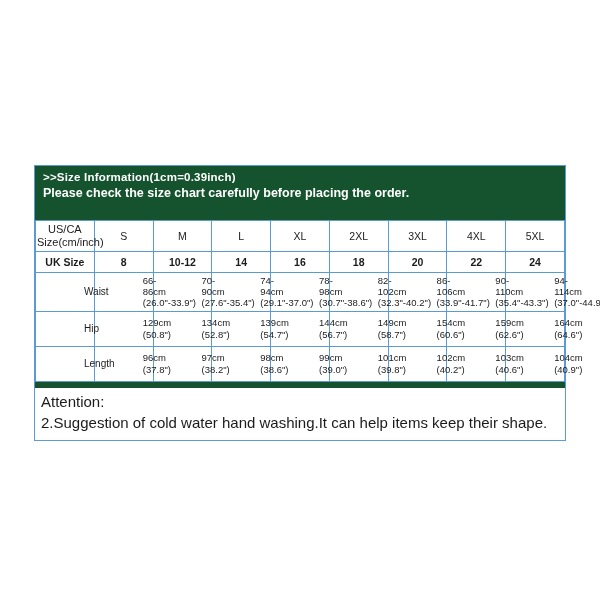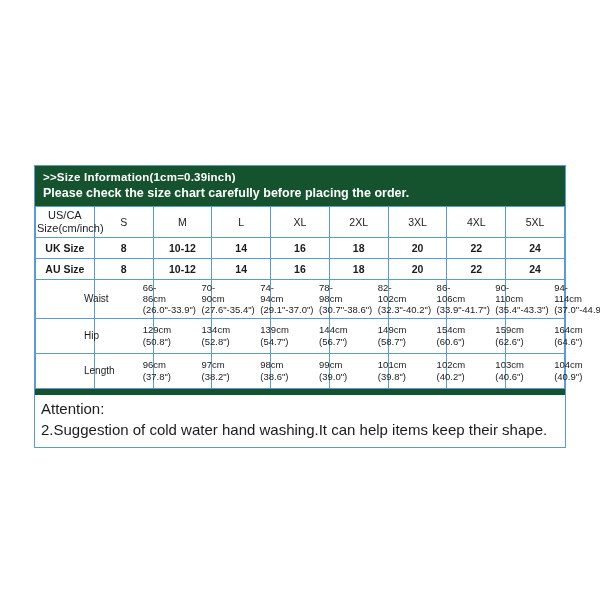--- a/index.html
+++ b/index.html
@@ -29,21 +29,21 @@
     font-size: 11.5px;
     font-weight: bold;
     letter-spacing: .2px;
     padding-top: 5px;
     padding-bottom: 1px;
   }
   .band.subtitle {
     font-size: 12.5px;
     font-weight: bold;
     padding-top: 2px;
-    padding-bottom: 6px;
+    padding-bottom: 20px;
   }
   table.size-chart {
     border-collapse: collapse;
     width: 100%;
     table-layout: fixed;
     font-size: 9.5px;
     color: #1b1b1b;
   }
   table.size-chart td, table.size-chart th {
     border: 1px solid #5b9bd5;
@@ -115,31 +115,20 @@
         <th class="rowhead">UK Size</th>
         <td>8</td>
         <td>10-12</td>
         <td>14</td>
         <td>16</td>
         <td>18</td>
         <td>20</td>
         <td>22</td>
         <td>24</td>
       </tr>
-      <tr class="au">
-        <th class="rowhead">AU Size</th>
-        <td>8</td>
-        <td>10-12</td>
-        <td>14</td>
-        <td>16</td>
-        <td>18</td>
-        <td>20</td>
-        <td>22</td>
-        <td>24</td>
-      </tr>
 
       <tr class="meas">
         <td class="rowhead">Waist</td>
         <td>
           <span class="cm">66-86cm</span>
           <span class="inch">(26.0"-33.9")</span>
         </td>
         <td>
           <span class="cm">70-90cm</span>
           <span class="inch">(27.6"-35.4")</span>

